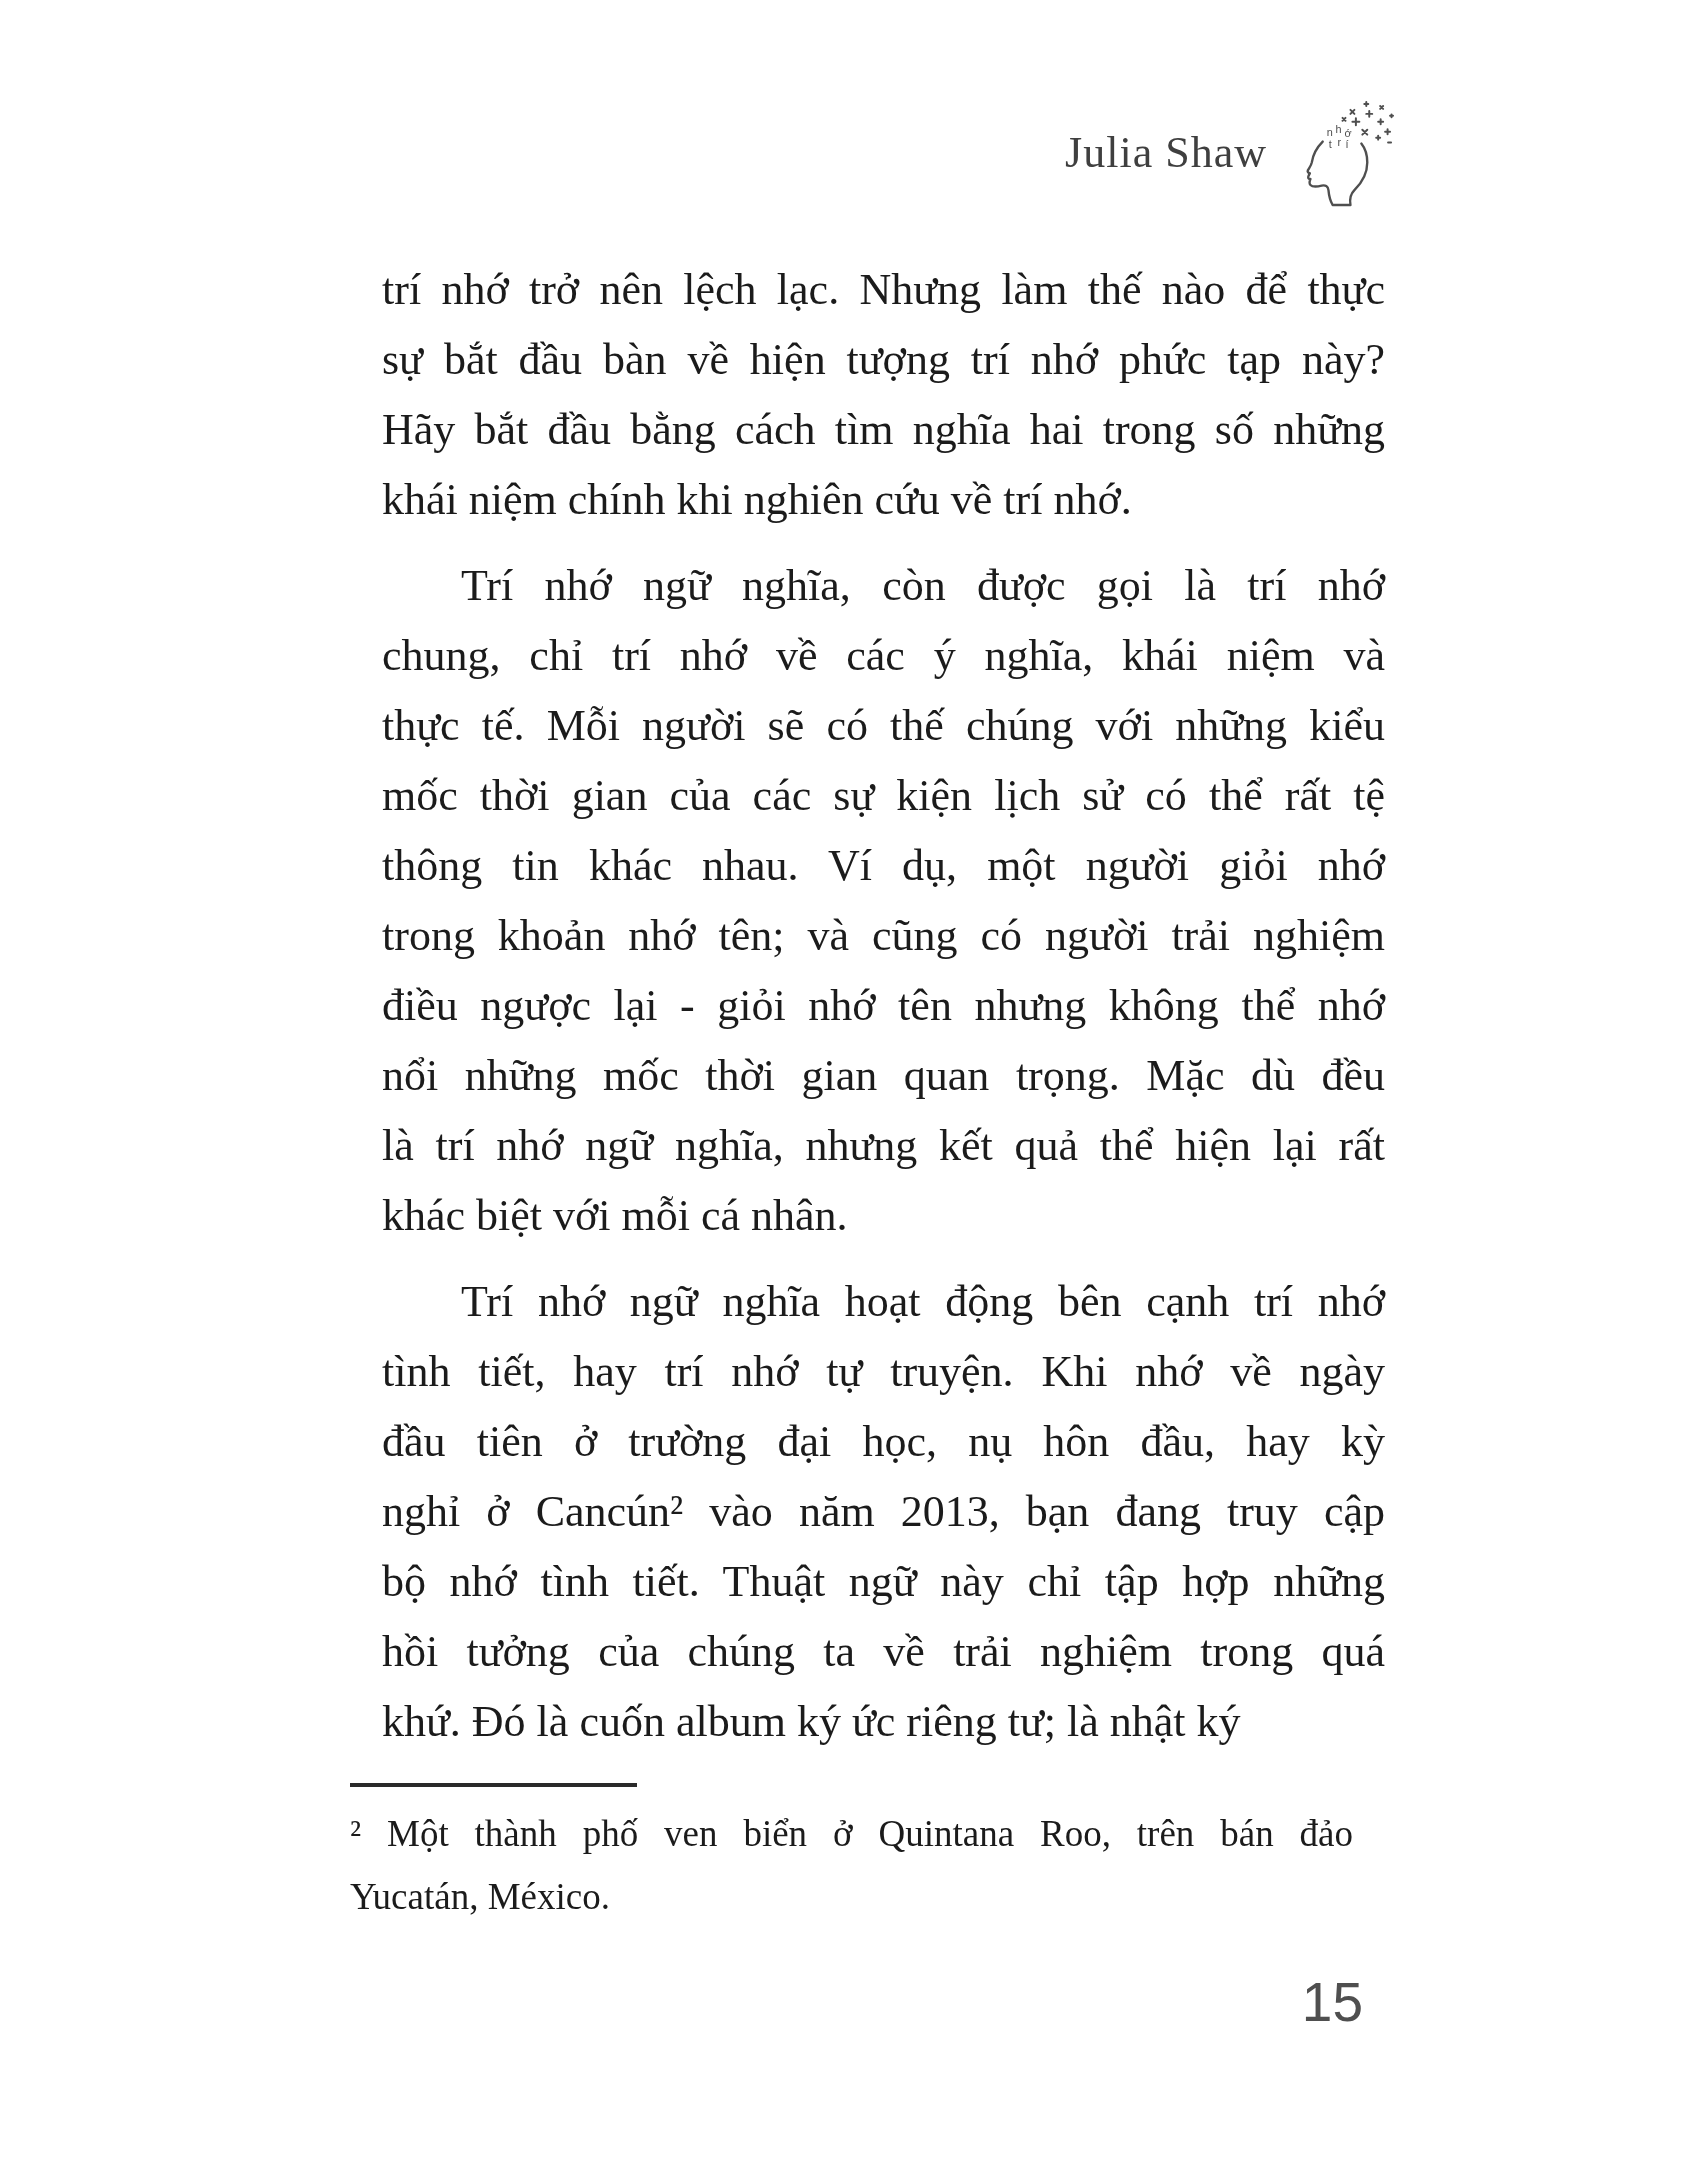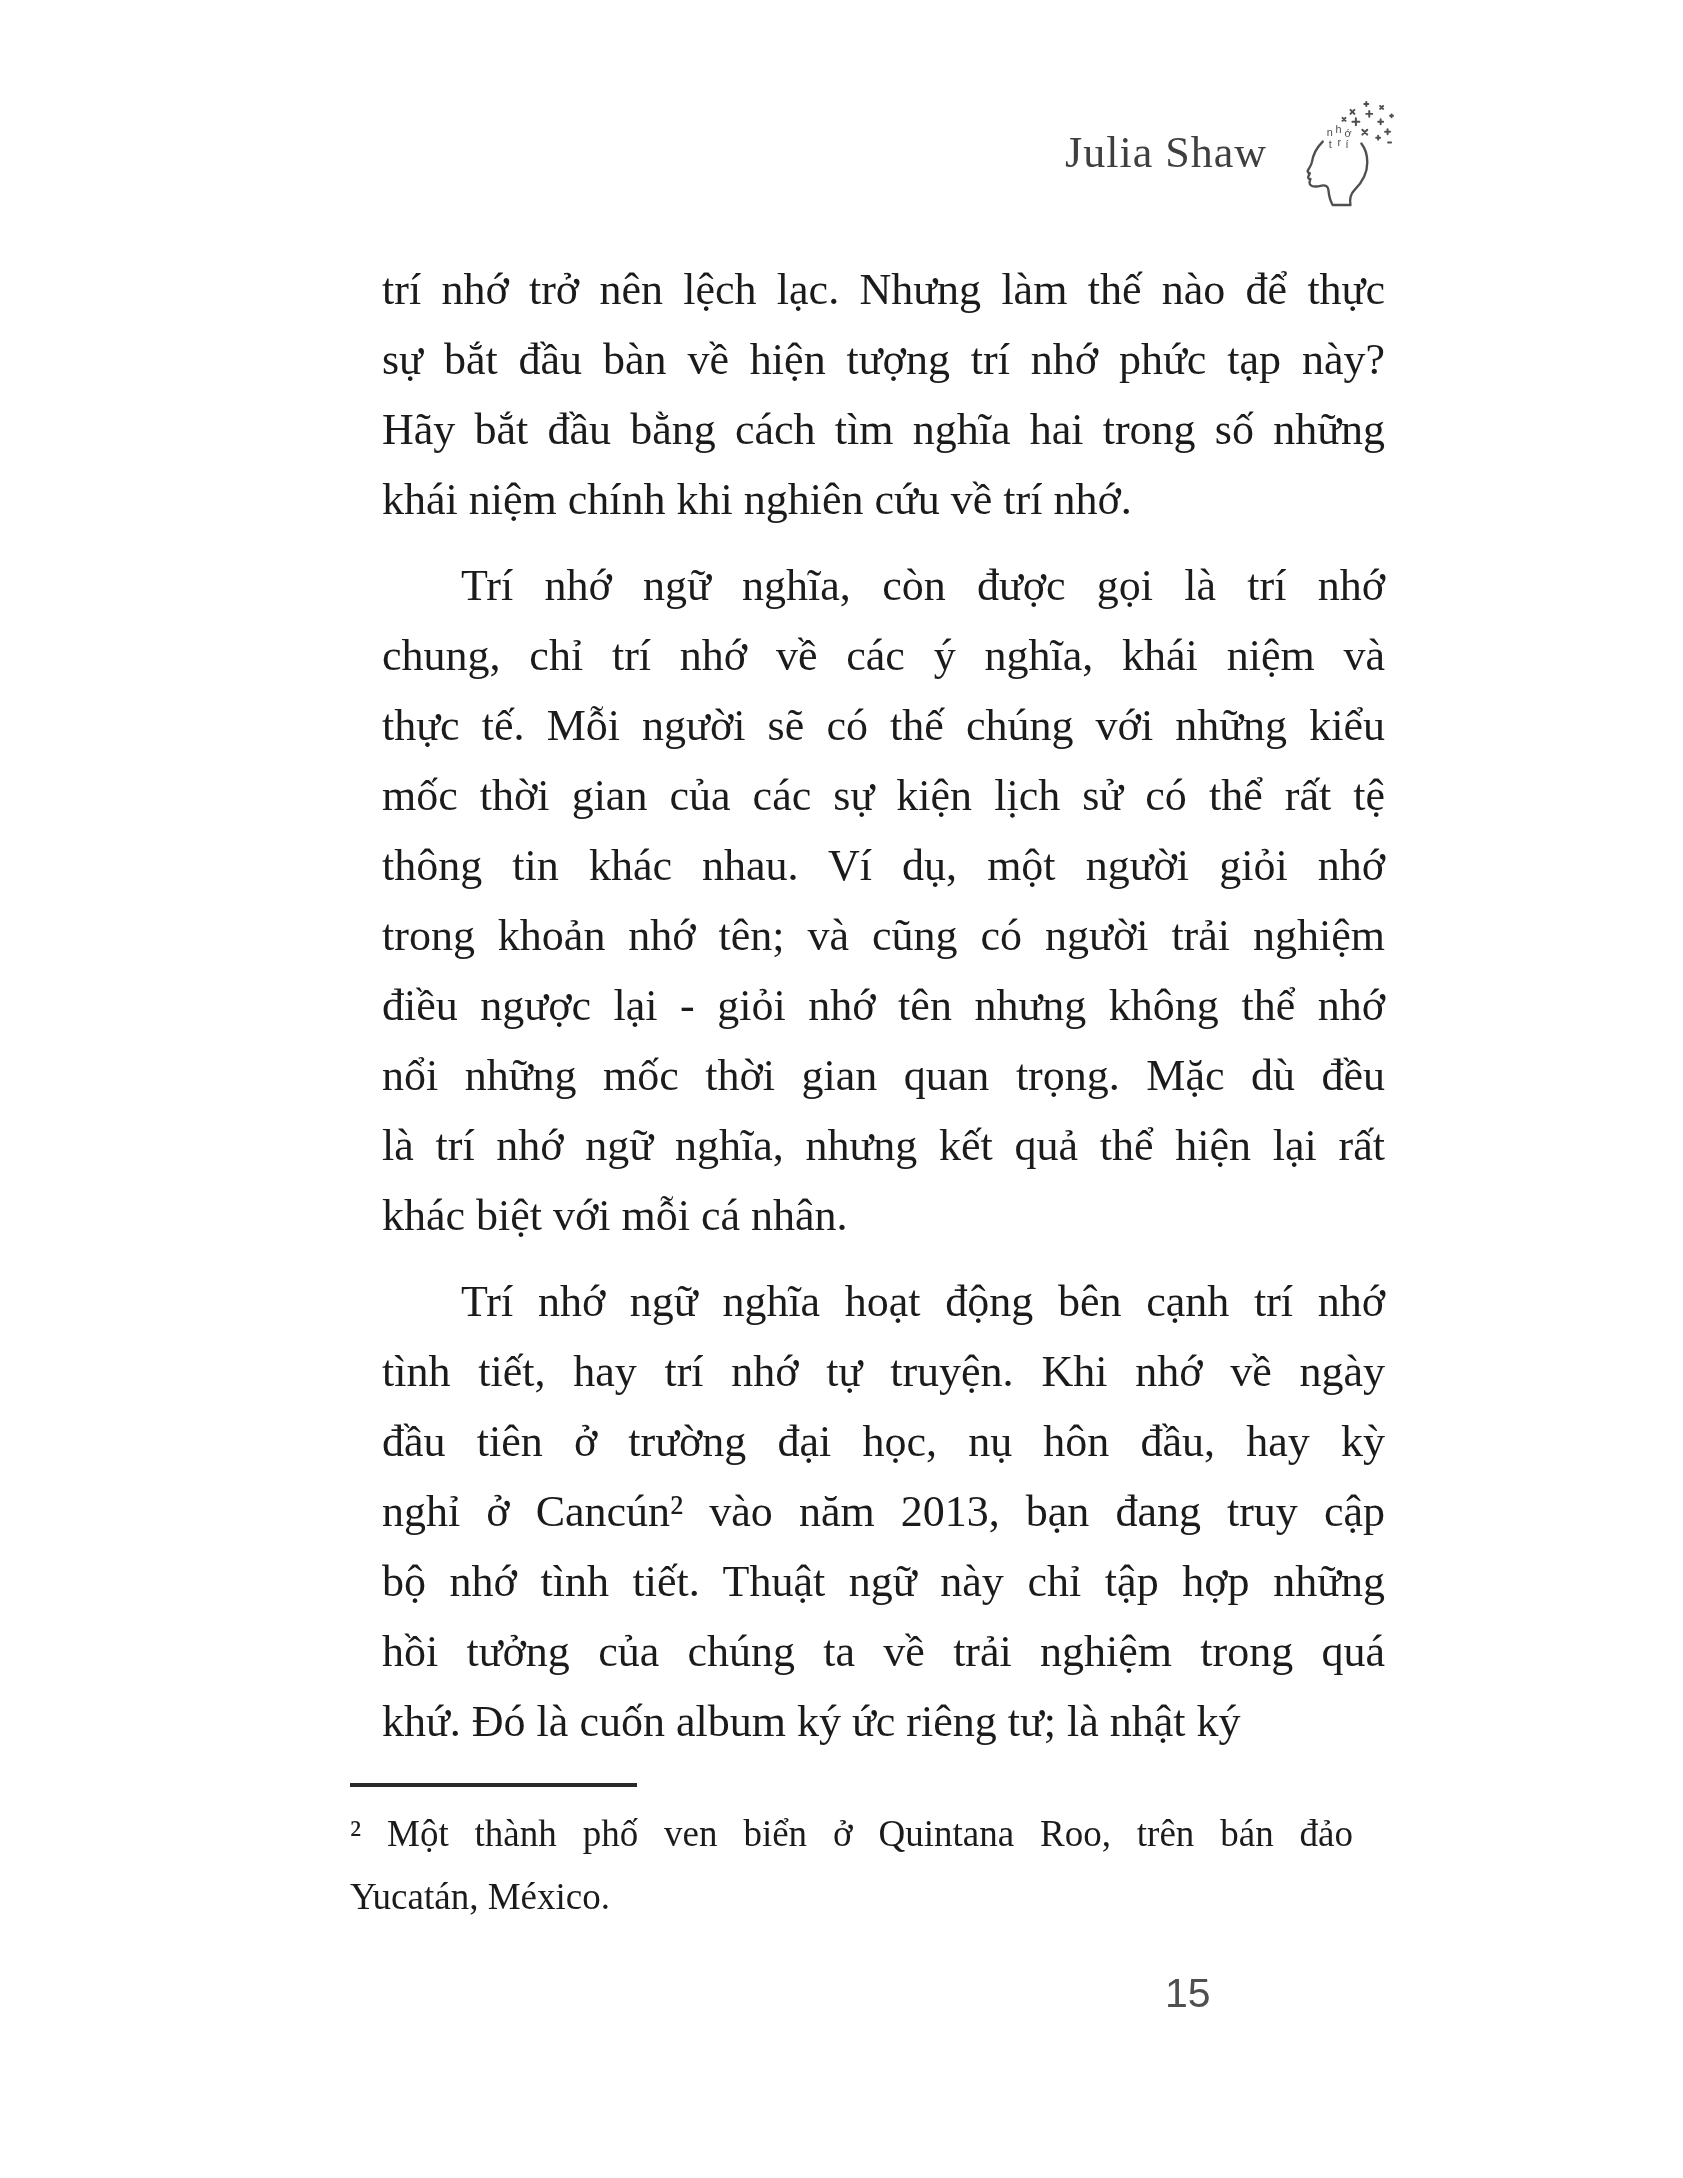--- a/index.html
+++ b/index.html
@@ -70,23 +70,23 @@
   }
   .footnote .line { text-align: justify; text-align-last: justify; }
   .footnote .line.last { text-align-last: left; }
 
   
   .page-number {
     position: absolute;
     left: 1165px;
     top: 1970px;
     width: 198px;
-    text-align: left;
+    text-align: right;
     font-family: "Liberation Sans", "DejaVu Sans", sans-serif;
-    font-size: 41px;
+    font-size: 55px;
     color: #4f4f4f;
   }
 </style>
 </head>
 <body>
 
 <div class="page">
 
   <div class="running-head">
     <span class="author">Julia Shaw</span>

